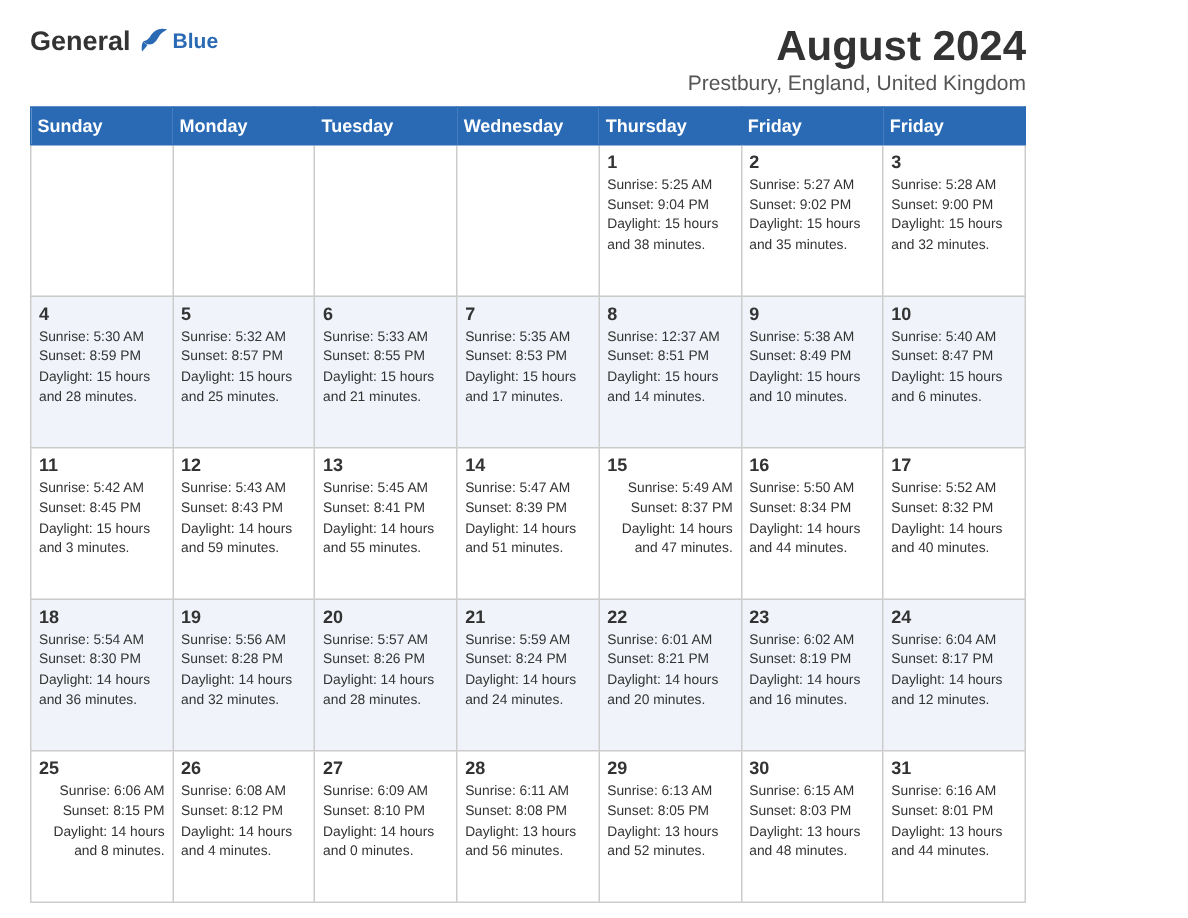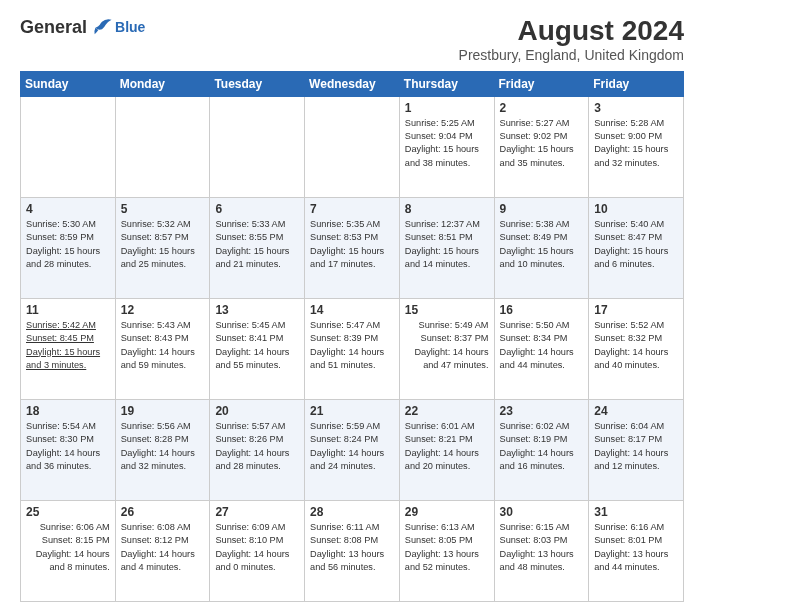--- a/index.html
+++ b/index.html
@@ -218,21 +218,21 @@
             <span class="day-number">10</span>
             <div class="day-info" style="white-space: pre-line;">Sunrise: 5:40 AM
 Sunset: 8:47 PM
 Daylight: 15 hours
 and 6 minutes.</div>
           </td>
         </tr>
         <tr>
           <td>
             <span class="day-number">11</span>
-            <div class="day-info" style="white-space: pre-line; text-decoration: underline;">Sunrise: 5:42 AM
+            <div class="day-info" style="white-space: pre-line;">Sunrise: 5:42 AM
 Sunset: 8:45 PM
 Daylight: 15 hours
 and 3 minutes.</div>
           </td>
           <td>
             <span class="day-number">12</span>
             <div class="day-info" style="white-space: pre-line;">Sunrise: 5:43 AM
 Sunset: 8:43 PM
 Daylight: 14 hours
 and 59 minutes.</div>

